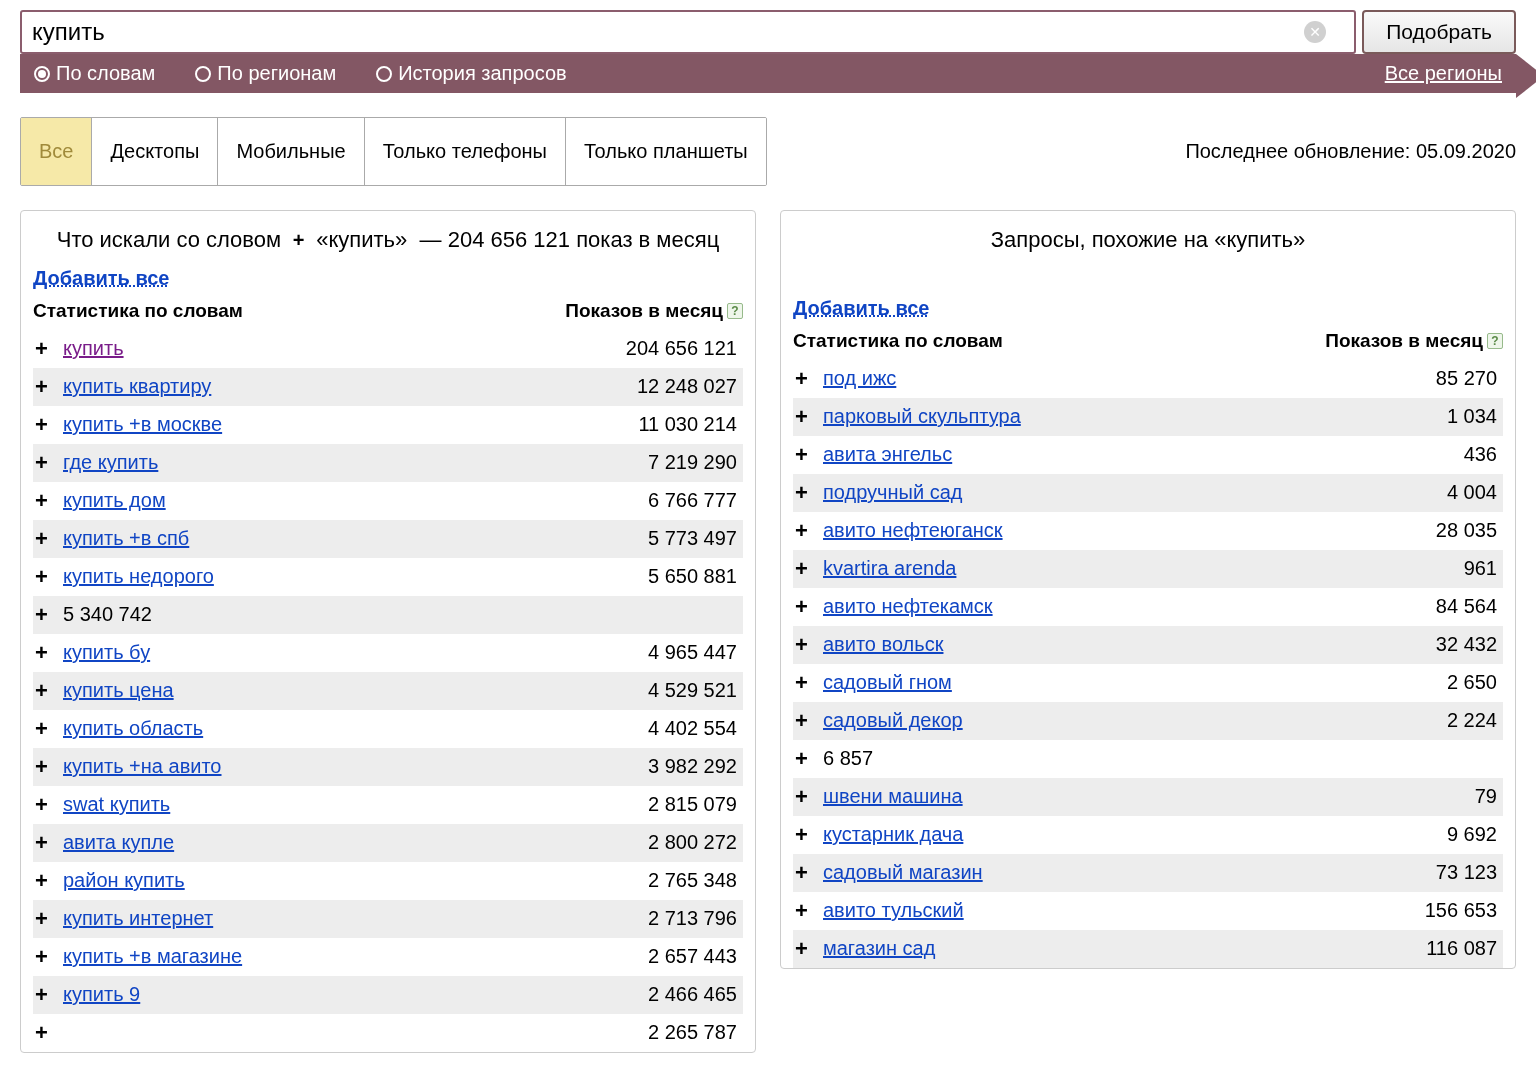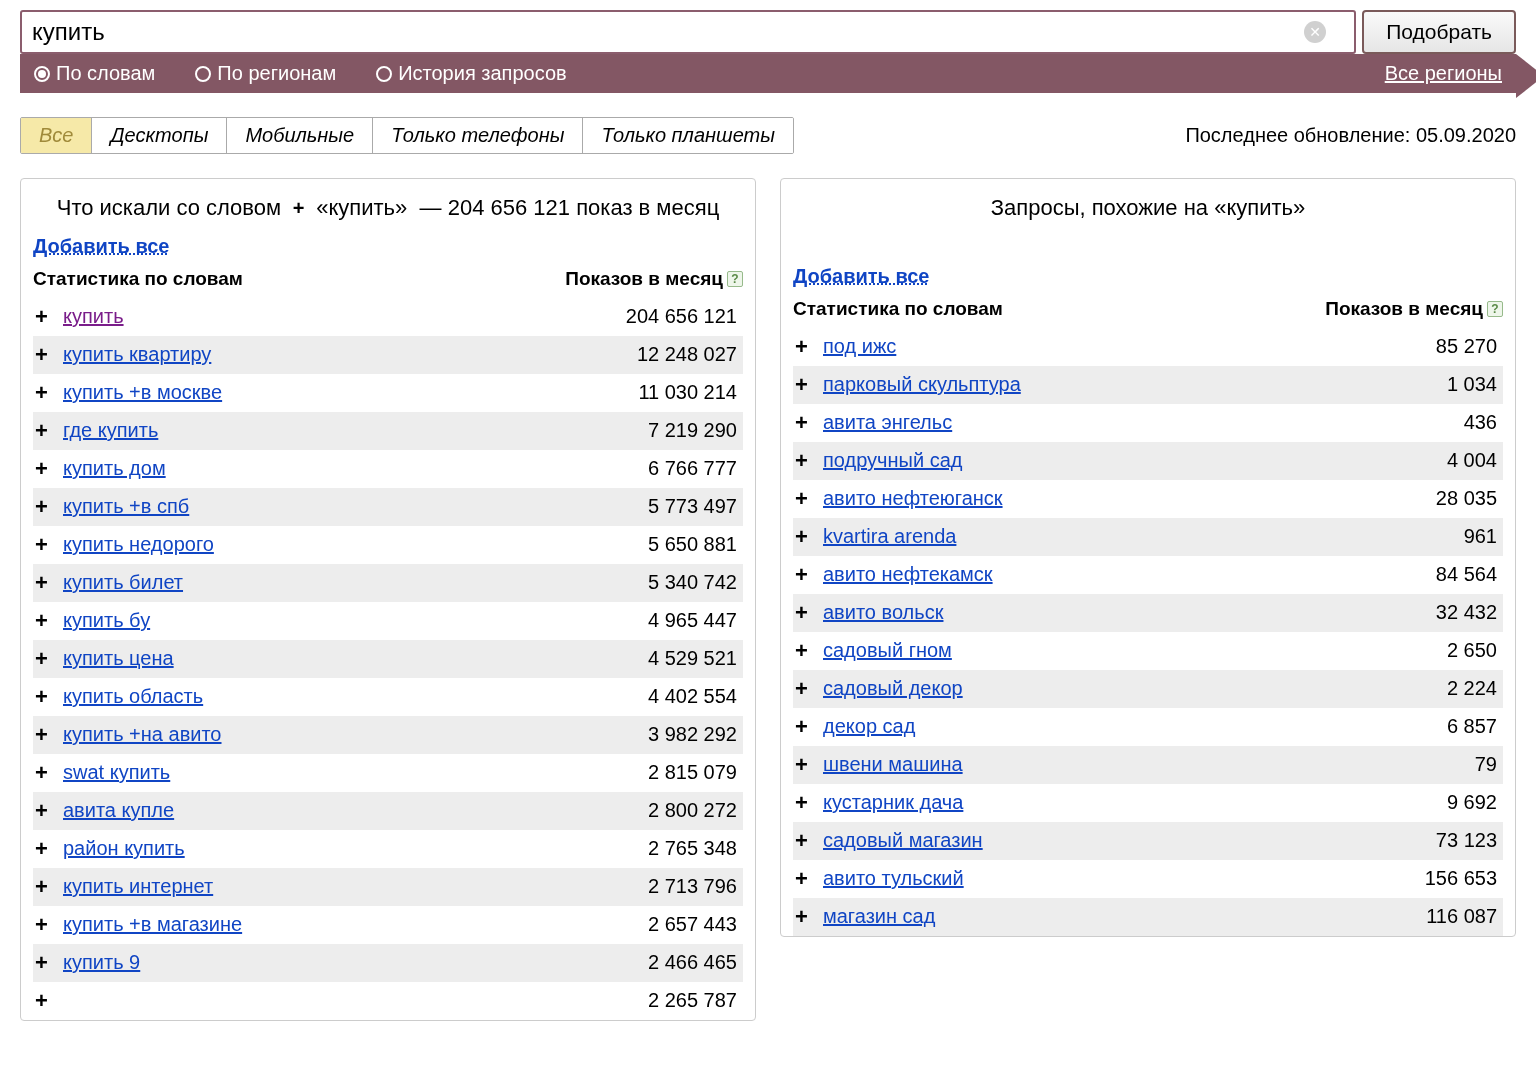--- a/index.html
+++ b/index.html
@@ -104,25 +104,24 @@
     margin-top: 24px;
     font-size: 20px;
   }
   .device-tabs {
     display: flex;
     border: 1px solid #aaa;
     border-radius: 2px;
     overflow: hidden;
   }
   .device-tab {
-    padding: 6px 18px;
+    padding: 22px 18px;
     border-right: 1px solid #aaa;
     cursor: pointer;
     background: #fff;
-    font-style: italic;
   }
   .device-tab:last-child { border-right: none; }
   .device-tab.active {
     background: #f6e9a8;
     color: #a08a3a;
   }
   .last-update {
     margin-left: auto;
     color: #000;
   }
@@ -289,21 +288,20 @@
           <span class="term">купить +в спб</span>
           <span class="count">5 773 497</span>
         </div>
         <div class="row">
           <span class="add">+</span>
           <span class="term">купить недорого</span>
           <span class="count">5 650 881</span>
         </div>
         <div class="row alt">
           <span class="add">+</span>
-          <span class="term">купить билет</span>
           <span class="count">5 340 742</span>
         </div>
         <div class="row">
           <span class="add">+</span>
           <span class="term">купить бу</span>
           <span class="count">4 965 447</span>
         </div>
         <div class="row alt">
           <span class="add">+</span>
           <span class="term">купить цена</span>
@@ -413,21 +411,20 @@
           <span class="term">садовый гном</span>
           <span class="count">2 650</span>
         </div>
         <div class="row alt">
           <span class="add">+</span>
           <span class="term">садовый декор</span>
           <span class="count">2 224</span>
         </div>
         <div class="row">
           <span class="add">+</span>
-          <span class="term">декор сад</span>
           <span class="count">6 857</span>
         </div>
         <div class="row alt">
           <span class="add">+</span>
           <span class="term">швени машина</span>
           <span class="count">79</span>
         </div>
         <div class="row">
           <span class="add">+</span>
           <span class="term">кустарник дача</span>

